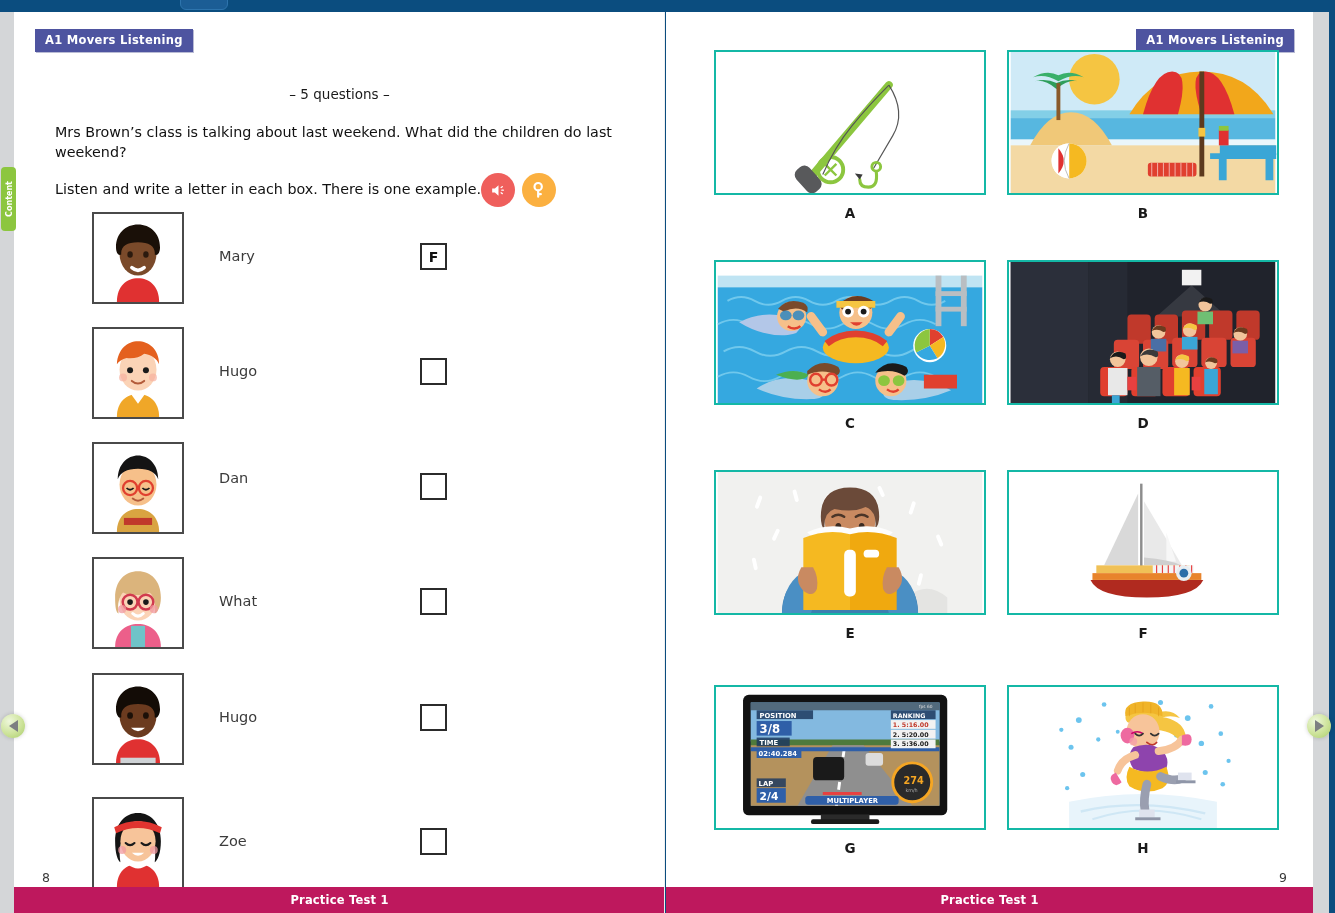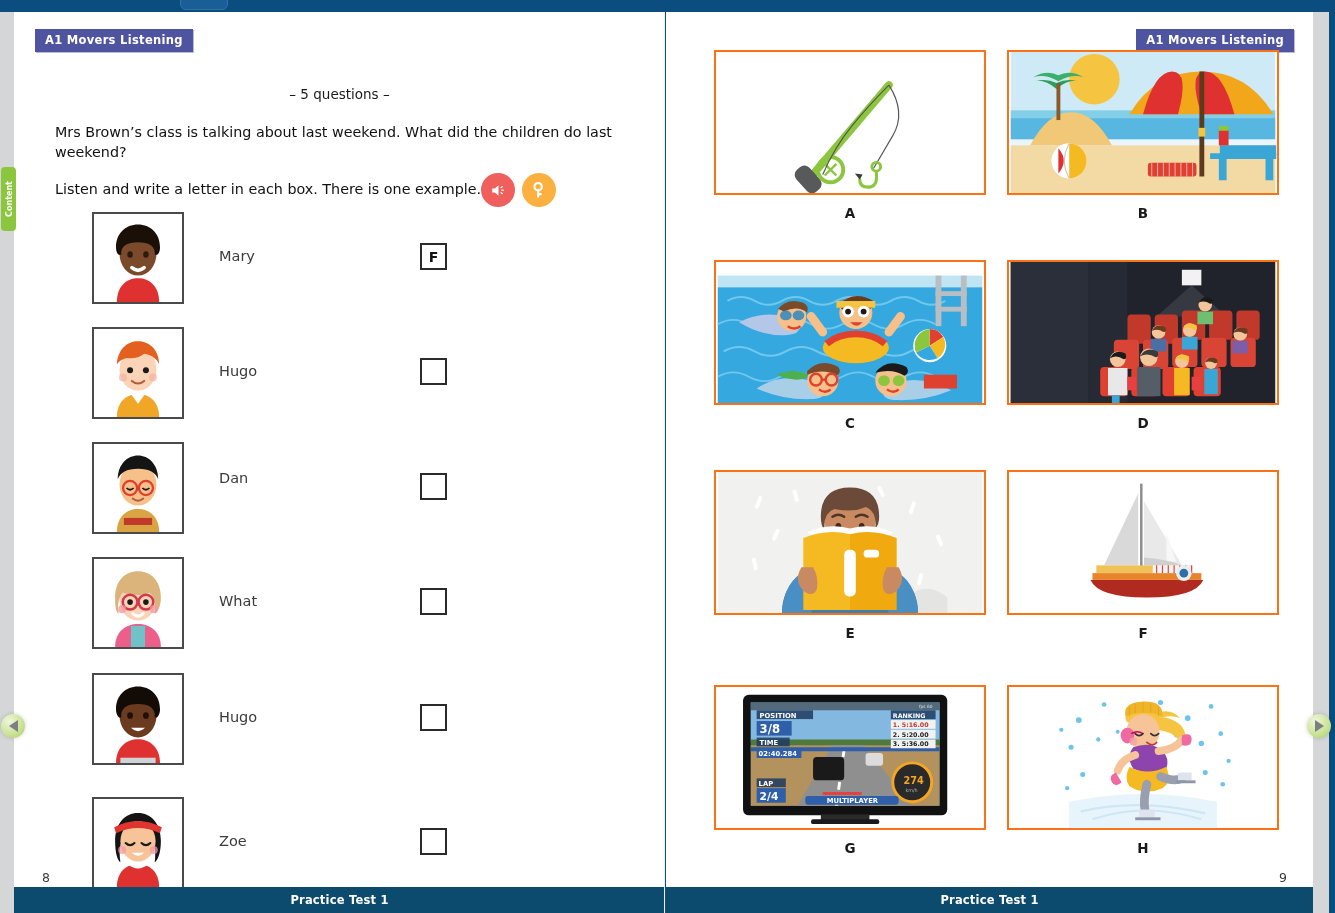--- a/index.html
+++ b/index.html
@@ -128,42 +128,42 @@
     border: 2px solid #2b2b2b;
     background: #fff;
     display: flex; align-items: center; justify-content: center;
     font-weight: bold; font-size: 14px; color: #111;
     cursor: pointer;
   }
 
   
   .pic-cell { position: absolute; }
   .pic-frame {
-    border: 2px solid #f97316;
+    border: 2px solid #14b8a6;
     background: #ffffff;
     overflow: hidden;
   }
   .pic-frame svg { display: block; width: 100%; height: 100%; }
   .pic-label {
     text-align: center;
     font-weight: bold;
     font-size: 13.5px;
     color: #1a1a1a;
     margin-top: 10px;
   }
 
   
   .page-num {
     position: absolute; bottom: 28px;
     font-size: 12.5px; color: #3a3a3a;
   }
   .footer-bar {
     position: absolute; bottom: 0;
     height: 26px;
-    background: #0c4a6e;
+    background: #be185d;
     color: #fff;
     font-weight: bold;
     font-size: 11.5px;
     display: flex; align-items: center; justify-content: center;
     letter-spacing: .2px;
   }
 
   
   .content-tab {
     position: absolute;

